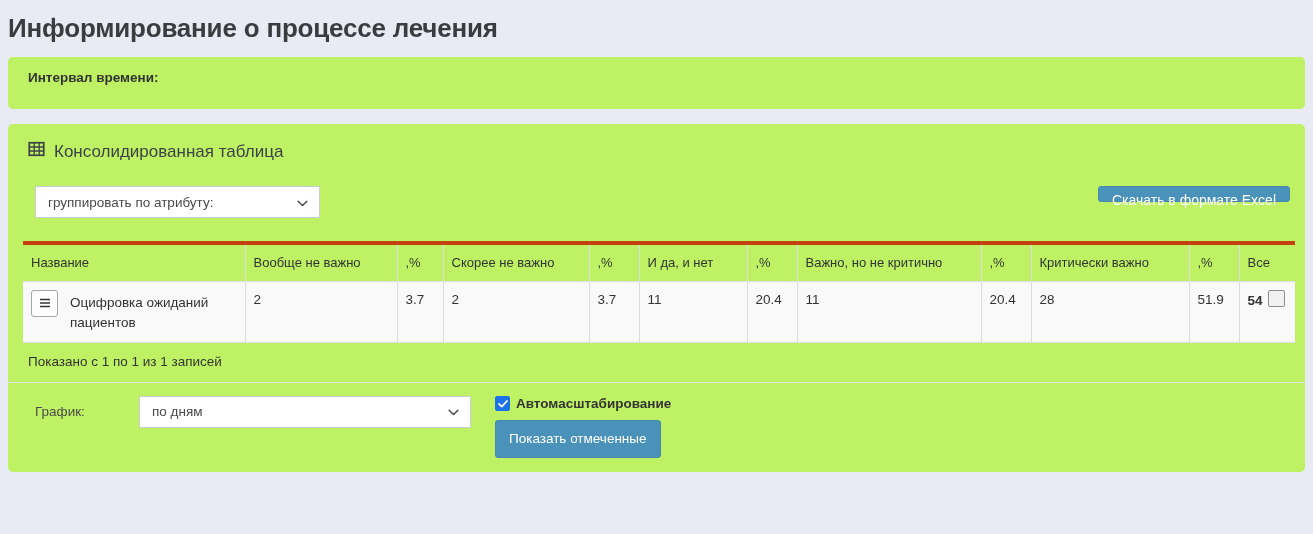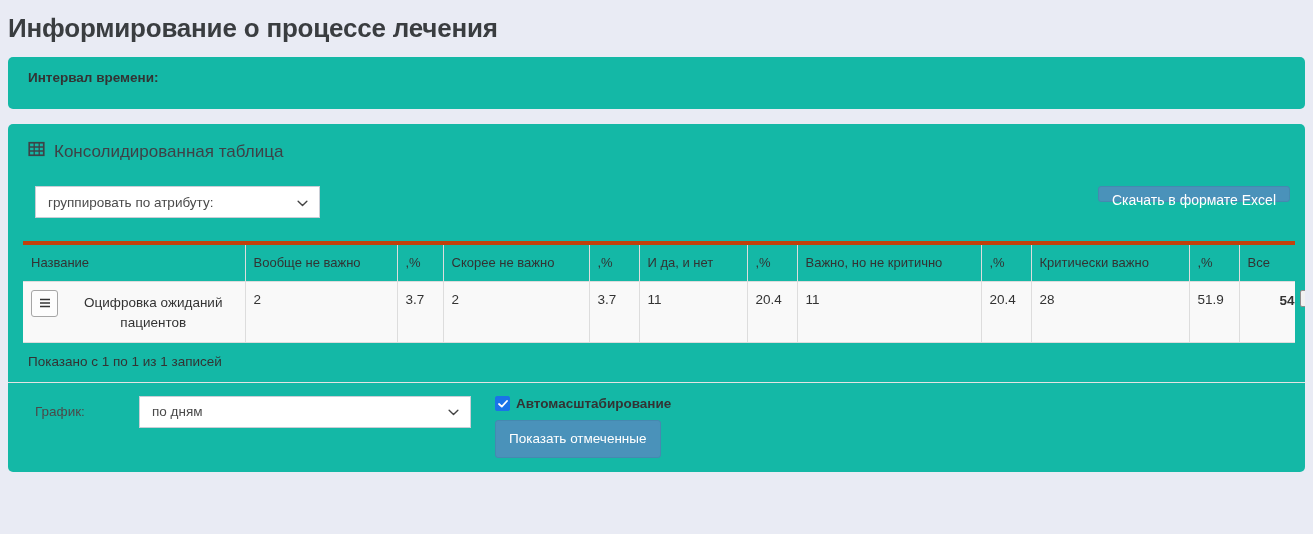--- a/index.html
+++ b/index.html
@@ -12,21 +12,21 @@
   }
   .page { padding:0 8px; }
 
   
   .page-title{
     font-size:26px; font-weight:700; color:#3a3d40;
     margin:13px 0 13px 0; letter-spacing:-0.2px;
   }
 
   
-  .panel{ background:#14b8a6; border-radius:5px; }
+  .panel{ background:#bef264; border-radius:5px; }
   .panel-interval{ padding:13px 20px 16px 20px; margin-bottom:15px; }
   .panel-table{ padding:15px 15px 0 15px; overflow:hidden; }
 
   
   .field-label{ font-size:13.5px; font-weight:bold; color:#333; margin-bottom:8px; }
   .input-group{
     width:720px; height:34px; border:1px solid #d6dbe4; background:#fff;
     display:flex; align-items:stretch; cursor:pointer;
   }
   .input-addon{
@@ -64,28 +64,28 @@
     font-size:13px; font-weight:normal; color:#333; text-align:left;
     vertical-align:bottom; padding:8px; line-height:1.55;
   }
   th, td{ border-right:1px solid #ddd; }
   th:last-child, td:last-child{ border-right:none; }
   tbody td{
     background:#f9f9f9; border-bottom:1px solid #ddd;
     font-size:13.5px; color:#333; vertical-align:top;
     padding:8px; line-height:1.5;
   }
-  .name-cell{ display:flex; gap:12px; align-items:flex-start;text-align:center; }
+  .name-cell{ display:flex; gap:12px; align-items:flex-start; }
   .menu-btn{
     width:27px; height:27px; flex-shrink:0; background:#fdfdfd;
     border:1px solid #a6a6a6; border-radius:3px;
     display:flex; align-items:center; justify-content:center; cursor:pointer;
   }
   .name-text{ padding-top:3px; }
-  .all-cell{ display:flex; gap:5px; align-items:flex-start;margin-left:32px; }
+  .all-cell{ display:flex; gap:5px; align-items:flex-start; }
   .total-val{ font-weight:bold; padding-top:1px; }
   .row-checkbox{
     width:17px; height:17px; border:1px solid #8d8d8d; border-radius:2px;
     background:#f1f1f1; cursor:pointer; flex-shrink:0;
   }
 
   
   .pagination-info{ font-size:13.5px; color:#333; padding:11px 0 13px 5px; }
 
   

